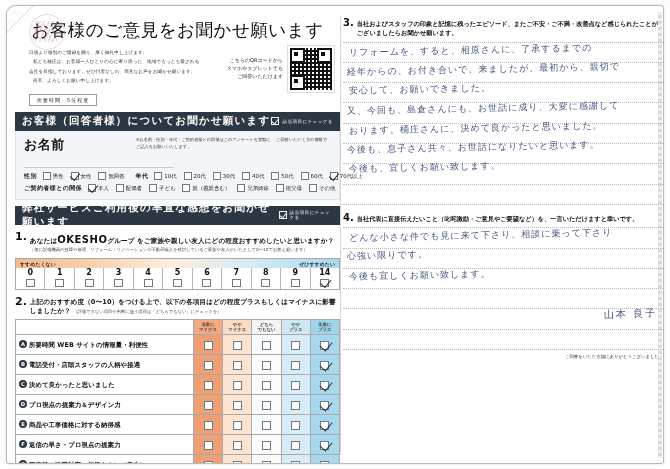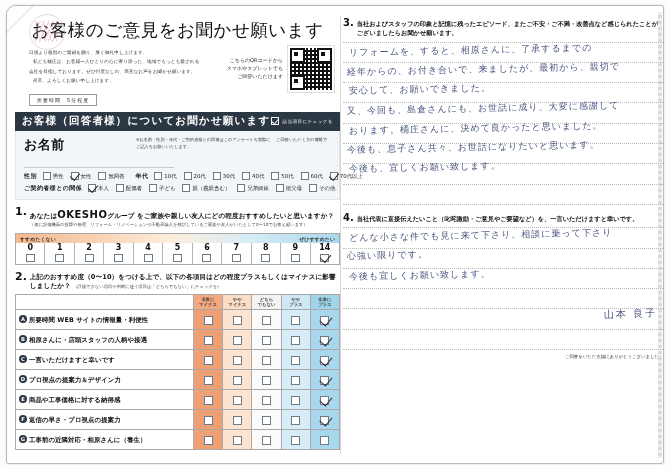--- a/index.html
+++ b/index.html
@@ -617,20 +617,27 @@
             <span>祖父母</span>
           </span>
           <span class="opt">
             <span class="cb"></span>
             <span>その他</span>
           </span>
         </div>
       </div>
 
       
+      <div class="bar">
+        <span class="bar-title">弊社サービスご利用後の率直な感想をお聞かせ願います</span>
+        <span class="bar-note">
+          <span class="bar-check"></span>
+          <span>該当項目にチェックを</span>
+        </span>
+      </div>
 
       
       <div class="q">
         <span class="qnum">1.</span>
         <span class="qtext">
           <span>あなたは</span><span class="brand">OKESHO</span><span>グループ をご家族や親しい友人にどの程度おすすめしたいと思いますか？</span>
           <div class="qsub">（仮に設備機器の故障や修理、リフォーム・リノベーションや不動産購入を検討しているご家族や友人がいたとして0〜10でお答え願います）</div>
         </span>
       </div>
 
@@ -725,29 +732,29 @@
         <tbody>
           <tr>
             <td class="lab"><span class="badge">A</span><span>所要時間 WEB サイトの情報量・利便性</span></td>
             <td class="c c1"><span class="mbox"></span></td>
             <td class="c c2"><span class="mbox"></span></td>
             <td class="c c3"><span class="mbox"></span></td>
             <td class="c c4"><span class="mbox"></span></td>
             <td class="c c5"><span class="mbox on"></span></td>
           </tr>
           <tr>
-            <td class="lab"><span class="badge">B</span><span>相原さんに・店頭スタッフの人柄や接遇</span></td>
+            <td class="lab"><span class="badge">B</span><span>電話受付・店頭スタッフの人柄や接遇</span></td>
             <td class="c c1"><span class="mbox"></span></td>
             <td class="c c2"><span class="mbox"></span></td>
             <td class="c c3"><span class="mbox"></span></td>
             <td class="c c4"><span class="mbox"></span></td>
             <td class="c c5"><span class="mbox on"></span></td>
           </tr>
           <tr>
-            <td class="lab"><span class="badge">C</span><span>一言いただけますと幸いです</span></td>
+            <td class="lab"><span class="badge">C</span><span>決めて良かったと思いました</span></td>
             <td class="c c1"><span class="mbox"></span></td>
             <td class="c c2"><span class="mbox"></span></td>
             <td class="c c3"><span class="mbox"></span></td>
             <td class="c c4"><span class="mbox"></span></td>
             <td class="c c5"><span class="mbox on"></span></td>
           </tr>
           <tr>
             <td class="lab"><span class="badge">D</span><span>プロ視点の提案力＆デザイン力</span></td>
             <td class="c c1"><span class="mbox"></span></td>
             <td class="c c2"><span class="mbox"></span></td>

